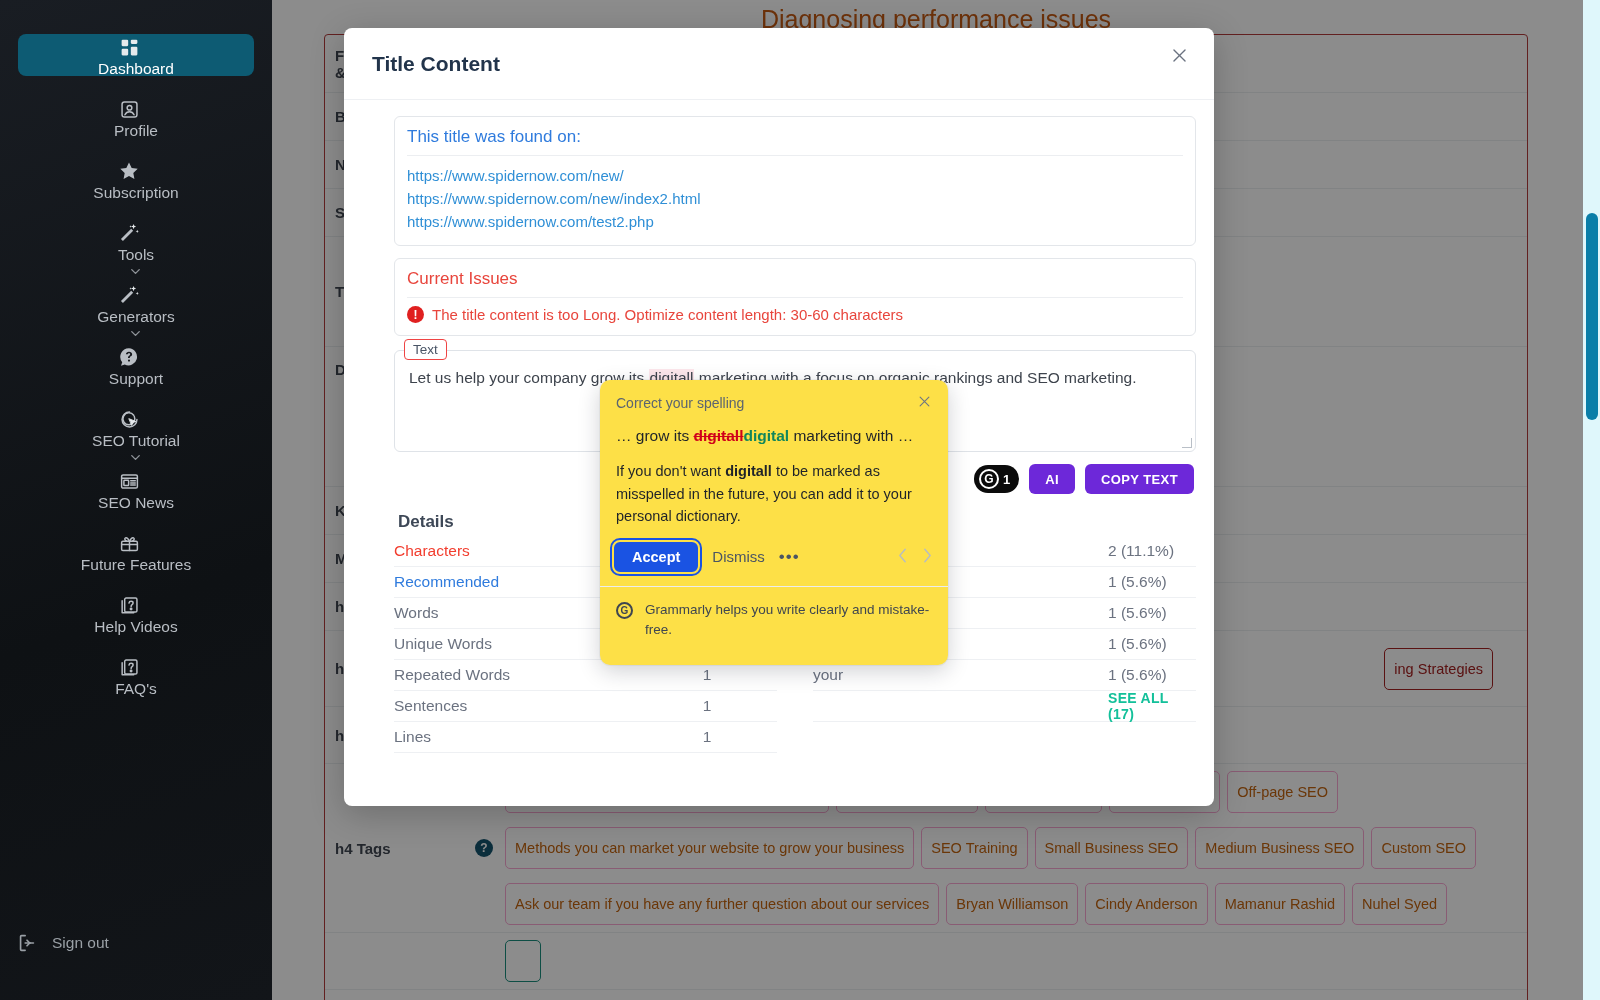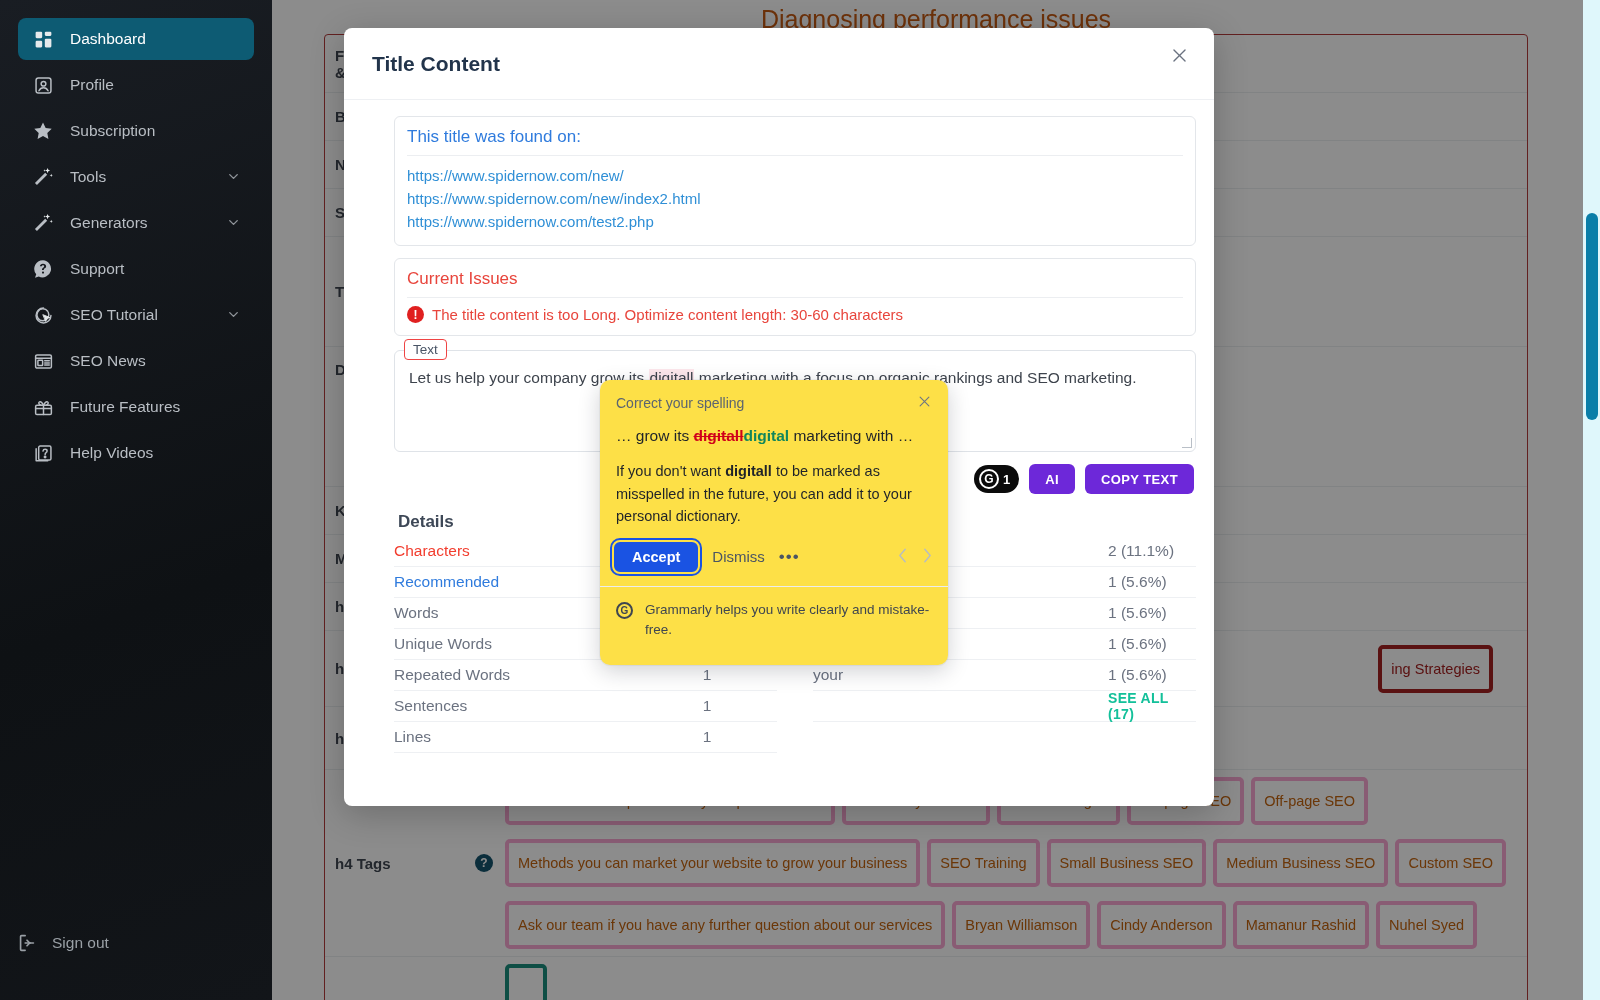--- a/index.html
+++ b/index.html
@@ -18,26 +18,27 @@
     background: #14171c;
     background-image: linear-gradient(160deg, #191d23 0%, #0e1114 60%, #121519 100%);
     color: #9aa0a6;
     z-index: 5;
   }
   .nav-list { padding-top: 14px; }
   .nav-item {
     position: relative;
     display: flex; align-items: center;
     height: 42px;
-    margin: 4px 18px;
+    margin: 20px 18px;
     padding: 0 12px;
     border-radius: 8px;
     color: #b9bec4;
     font-size: 15.5px;
     cursor: pointer;
+    flex-direction: column;
   }
   .nav-item.active {
     background: #0d5b73;
     color: #ffffff;
   }
   .nav-icon {
     width: 26px; height: 26px;
     margin-right: 14px;
     display: flex; align-items: center; justify-content: center;
     flex: 0 0 26px;
@@ -97,21 +98,21 @@
   .rhelp { flex: 0 0 30px; display:flex; align-items:center; }
   .rvalue { flex: 1 1 auto; padding-right: 10px; }
   .qmark {
     width: 18px; height: 18px; border-radius: 50%;
     background: #15546e; color: #fff;
     font-size: 12px; font-weight: bold;
     display: flex; align-items: center; justify-content: center;
   }
   .tagwrap { display: flex; flex-wrap: wrap; gap: 7px; padding: 7px 0; }
   .tag {
-    border: 4px solid #f9a8d4;
+    border: 1px solid #f9a8d4;
     color: #c3640f;
     border-radius: 5px;
     padding: 12px 9px;
     font-size: 14.5px;
     white-space: nowrap;
     text-align: center;
   }
   .tag.teal { border-color: #1b8f7e; color: #1b8f7e; }
   .tag.dred { border-color: #a52121; color: #a52121; }
   .longtext { font-size: 15px; color: #5b6069; line-height: 1.45; }
@@ -453,20 +454,31 @@
         <div class="nav-item">
           <span class="nav-icon">
             <svg width="21" height="21" viewBox="0 0 24 24" fill="none" stroke="#b9bec4" stroke-width="1.7" stroke-linecap="round" stroke-linejoin="round">
               <rect x="6.5" y="3.5" width="14" height="16" rx="1.6"></rect>
               <path d="M3.6 6.6v13.8h13.3"></path>
               <path d="M11.4 9.2c.2-1.3 1.2-2 2.4-2 1.3 0 2.3.8 2.3 1.9 0 .9-.4 1.3-1.2 1.9-.7.5-1 .9-1 1.7v.4"></path>
               <circle cx="13.8" cy="16" r="0.85" fill="#b9bec4"></circle>
             </svg>
           </span>
           <span class="nav-label">Help Videos</span>
+        </div>
+        <div class="nav-item">
+          <span class="nav-icon">
+            <svg width="21" height="21" viewBox="0 0 24 24" fill="none" stroke="#b9bec4" stroke-width="1.7" stroke-linecap="round" stroke-linejoin="round">
+              <rect x="6.5" y="3.5" width="14" height="16" rx="1.6"></rect>
+              <path d="M3.6 6.6v13.8h13.3"></path>
+              <path d="M11.4 9.2c.2-1.3 1.2-2 2.4-2 1.3 0 2.3.8 2.3 1.9 0 .9-.4 1.3-1.2 1.9-.7.5-1 .9-1 1.7v.4"></path>
+              <circle cx="13.8" cy="16" r="0.85" fill="#b9bec4"></circle>
+            </svg>
+          </span>
+          <span class="nav-label">FAQ's</span>
         </div>
       </div>
 
     <div class="signout">
       <span class="nav-icon">
         <svg width="22" height="22" viewBox="0 0 24 24" fill="none" stroke="#9aa0a6" stroke-width="1.8" stroke-linecap="round" stroke-linejoin="round">
           <path d="M10 4H6a1 1 0 0 0-1 1v14a1 1 0 0 0 1 1h4"></path>
           <path d="M15 12H10"></path>
             <path d="M15 12l-3-3"></path>
             <path d="M15 12l-3 3"></path>

